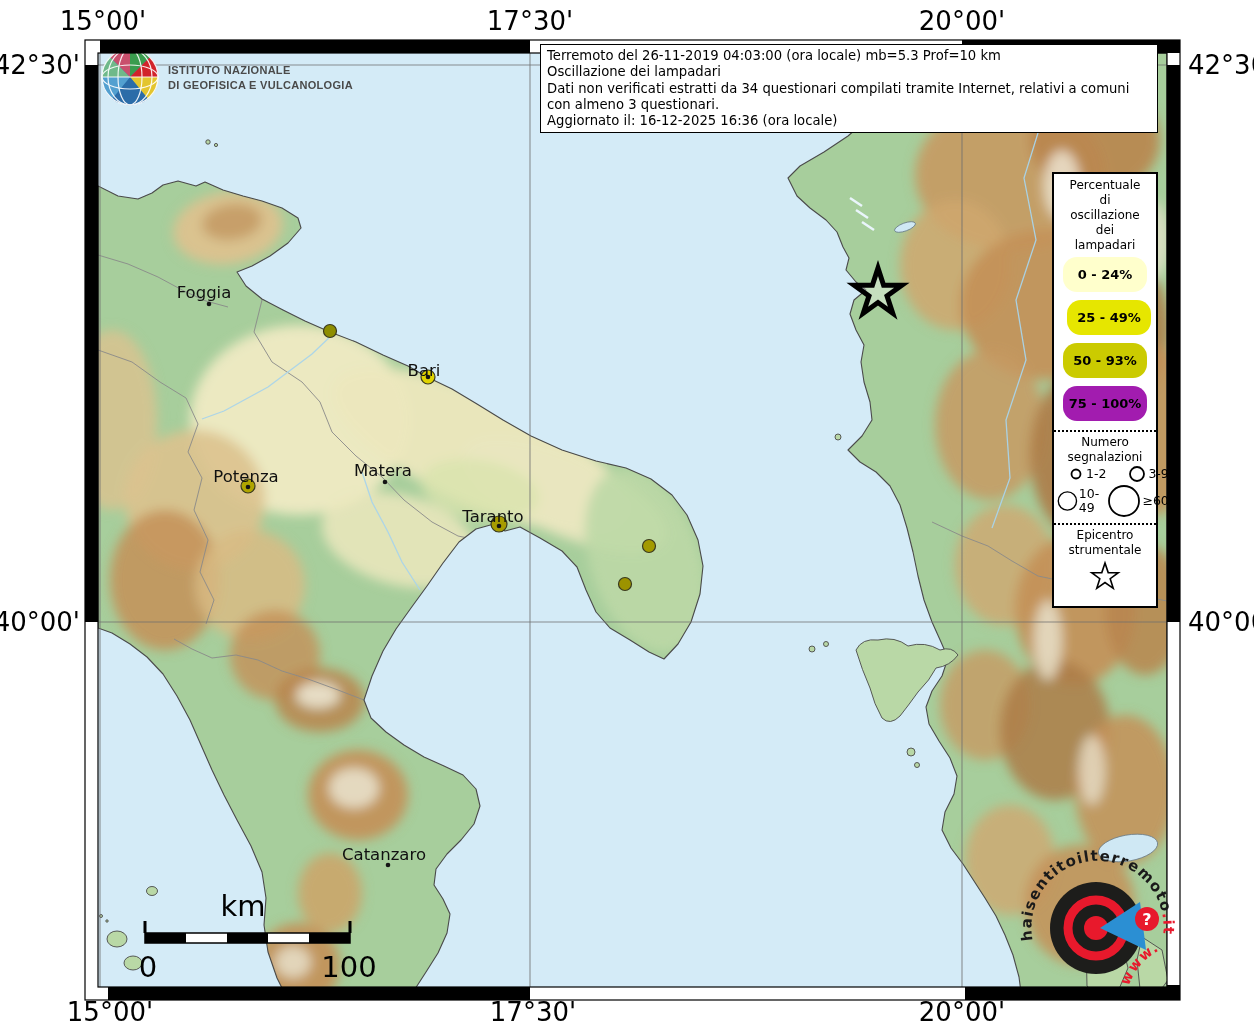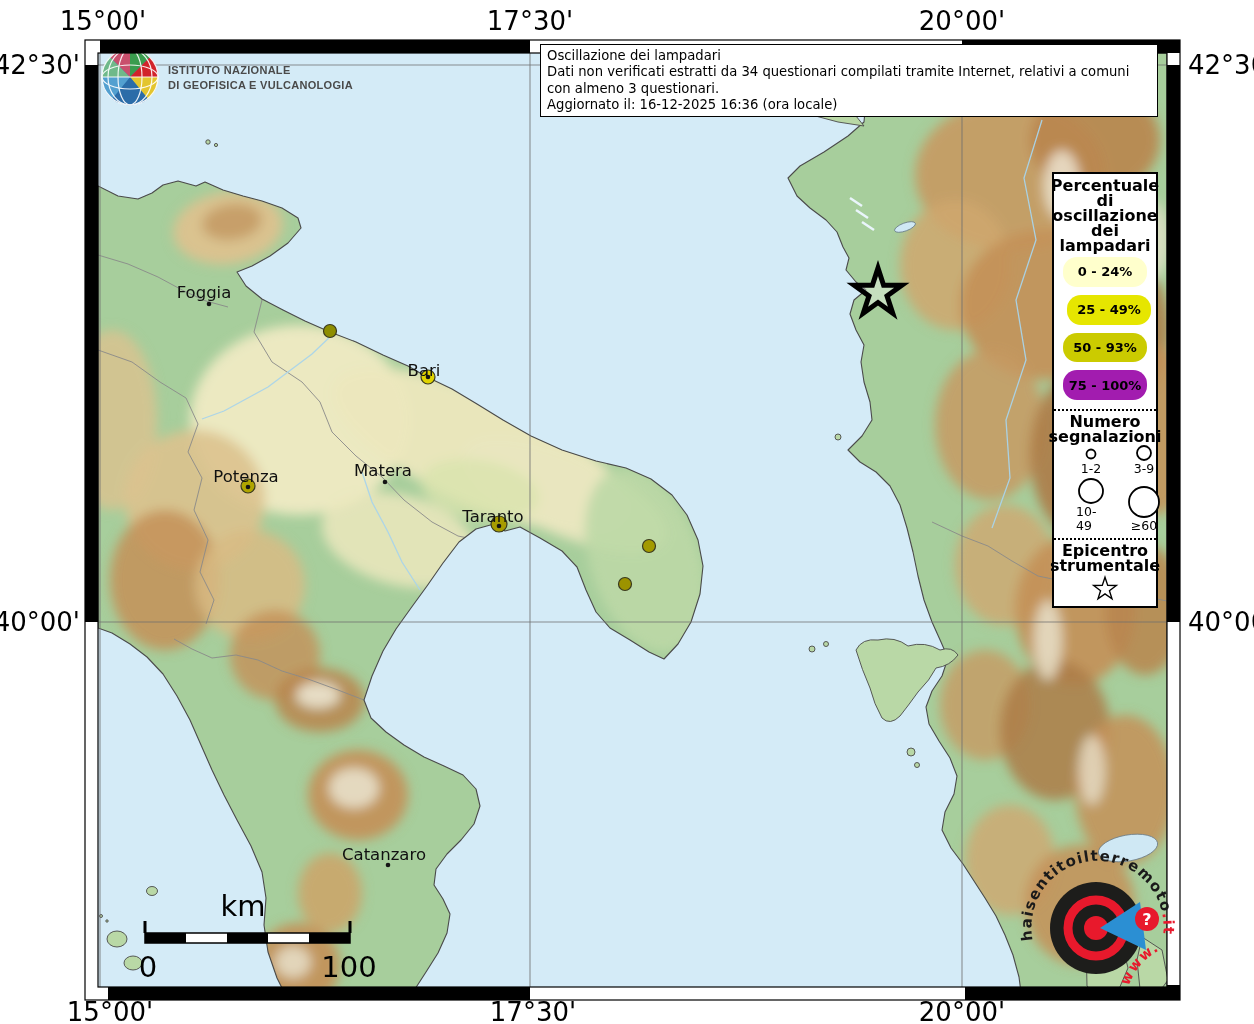--- a/index.html
+++ b/index.html
@@ -26,26 +26,26 @@
              font-family:"Liberation Sans",sans-serif;}
   .logo-arc-text{font-size:15px;font-weight:bold;letter-spacing:1.2px;fill:#1a1a1a;}
   .logo-www{font-size:14px;font-weight:bold;letter-spacing:1.5px;fill:#e8192c;}
 
   .info-box{position:absolute;left:540px;top:44px;width:604px;background:#fff;
             border:1px solid #000;padding:3px 6px;font-size:13.2px;line-height:16.3px;
             color:#000;z-index:6;}
   .legend-box{position:absolute;left:1052px;top:172px;width:106px;height:436px;
               box-sizing:border-box;background:#fff;border:2px solid #000;z-index:6;
               display:flex;flex-direction:column;align-items:center;padding:4px 2px 2px 2px;}
-  .lg-title{font-size:16px;font-weight:bold;line-height:15px;text-align:center;}
+  .lg-title{font-size:12px;font-weight:normal;line-height:15px;text-align:center;}
   .swatch{width:84px;height:35px;margin:4px 0;display:flex;align-items:center;
           justify-content:center;font-size:13px;font-weight:bold;color:#000;border-radius:14px;}
   .dotted{width:102px;border-top:2px dotted #000;margin:5px 0 3px 0;}
   .count-grid{display:grid;grid-template-columns:1fr 1fr;width:100%;row-gap:1px;}
-  .count-item{display:flex;flex-direction:column;align-items:center;justify-content:flex-end;margin-left:20px;}
+  .count-item{display:flex;flex-direction:row;align-items:center;justify-content:flex-end;}
   .count-lbl{font-size:12.5px;line-height:14px;}
   .lg-circle{fill:#fff;stroke:#000;stroke-width:1.8;}
   .lg-star{fill:#fff;stroke:#000;stroke-width:1.6;}
 </style>
 </head>
 <body>
 
 <div id="page">
 
 <svg id="map-svg" width="1254" height="1024" viewBox="0 0 1254 1024">
@@ -286,20 +286,21 @@
     <text class="logo-arc-text">
       <textPath href="#logoArc" xlink:href="#logoArc" startOffset="8%"><tspan>haisentitoilterremoto</tspan><tspan fill="#e8192c">.it</tspan></textPath>
     </text>
     <text class="logo-www">
       <textPath href="#wwwArc" xlink:href="#wwwArc" startOffset="4%"><tspan>www.</tspan></textPath>
     </text>
   </g>
 </svg>
 
 <div class="info-box">
+  <div>Terremoto del 26-11-2019 04:03:00 (ora locale) mb=5.3 Prof=10 km</div>
   <div>Oscillazione dei lampadari</div>
   <div>Dati non verificati estratti da 34 questionari compilati tramite Internet, relativi a comuni con almeno 3 questionari.</div>
   <div>Aggiornato il: 16-12-2025 16:36 (ora locale)</div>
 </div>
 
 <div class="legend-box">
   <div class="lg-title">
     <div>Percentuale</div>
     <div>di</div>
     <div>oscillazione</div>

